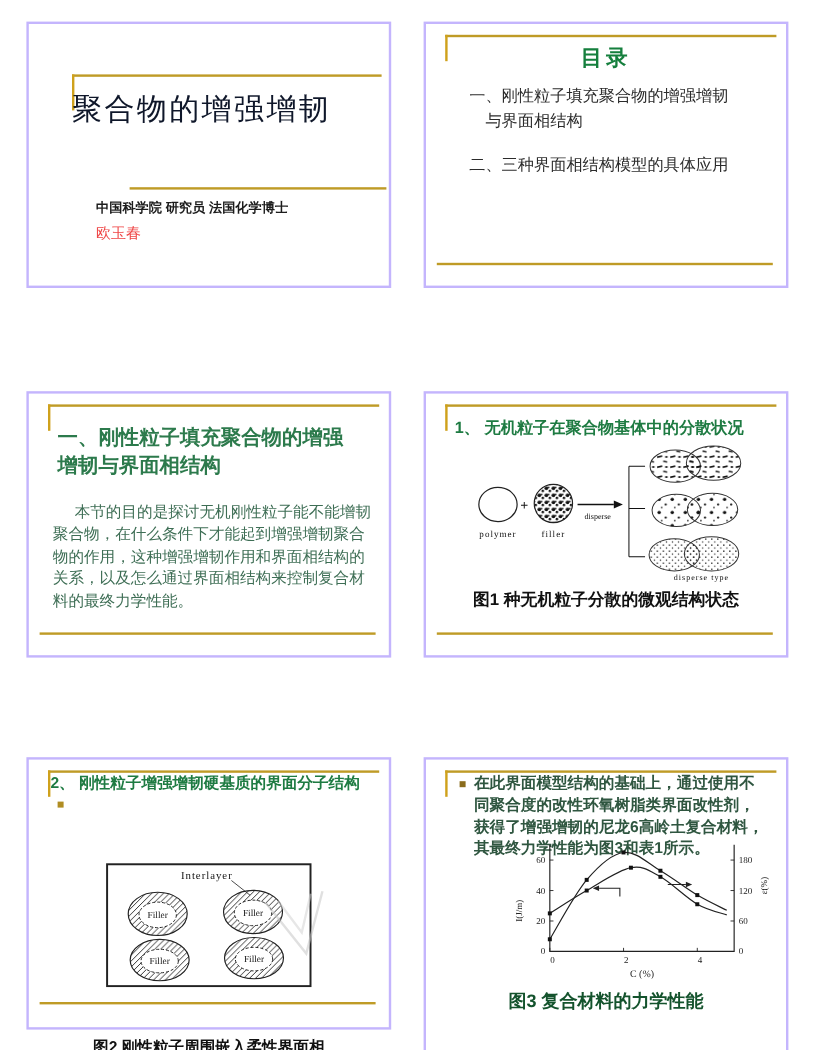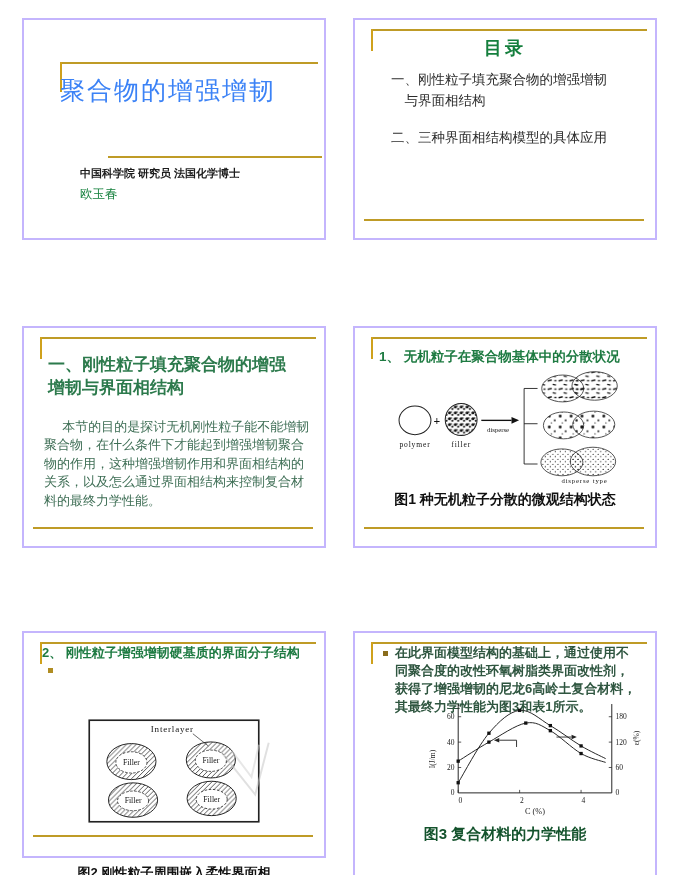--- a/index.html
+++ b/index.html
@@ -10,24 +10,24 @@
   .gold{background:#bf9b26;}
   .goldv{background:#cfa11c;}
   
   .deco-top{left:16px;right:8px;top:9px;height:2px;}
   .deco-v{left:16px;top:9px;width:2px;height:22px;}
   .deco-bottom{left:9px;right:11px;bottom:17px;height:2px;}
   
   .s1-line-h{left:36px;top:42px;width:258px;height:2px;}
   .s1-line-v{left:36px;top:42px;width:2px;height:30px;}
   .s1-title{left:36px;top:54px;width:260px;font-family:Liberation Mono, monospace;
-            font-size:25px;color:#3b82f6;letter-spacing:2px;}
+            font-size:25px;color:#0f172a;letter-spacing:2px;}
   .s1-line2{left:84px;top:136px;width:214px;height:2px;}
   .s1-aff{left:56px;top:146px;font-size:11px;font-weight:bold;color:#1c1c1c;}
-  .s1-author{left:56px;top:166px;font-size:12.5px;color:#15803d;}
+  .s1-author{left:56px;top:166px;font-size:12.5px;color:#ef4444;}
   
   .s2-title{left:0;right:0;top:16px;text-align:center;font-size:18px;font-weight:bold;color:#157f3d;letter-spacing:3px;}
   .s2-item{left:36px;width:250px;font-size:13.5px;color:#2b2b2b;line-height:1.55;white-space:pre-line;}
   .s2-item1{top:50px;}
   .s2-item2{top:108px;}
   
   .s3-title{left:24px;top:26px;width:242px;font-size:17px;font-weight:bold;color:#2c7a4c;line-height:1.35;}
   .s3-body{left:20px;top:90px;width:268px;font-size:13px;color:#3e6e55;line-height:1.42;text-indent:1.4em;}
   
   .s4-title{left:24px;top:20px;width:272px;font-size:13.5px;font-weight:bold;color:#1e7b42;}

